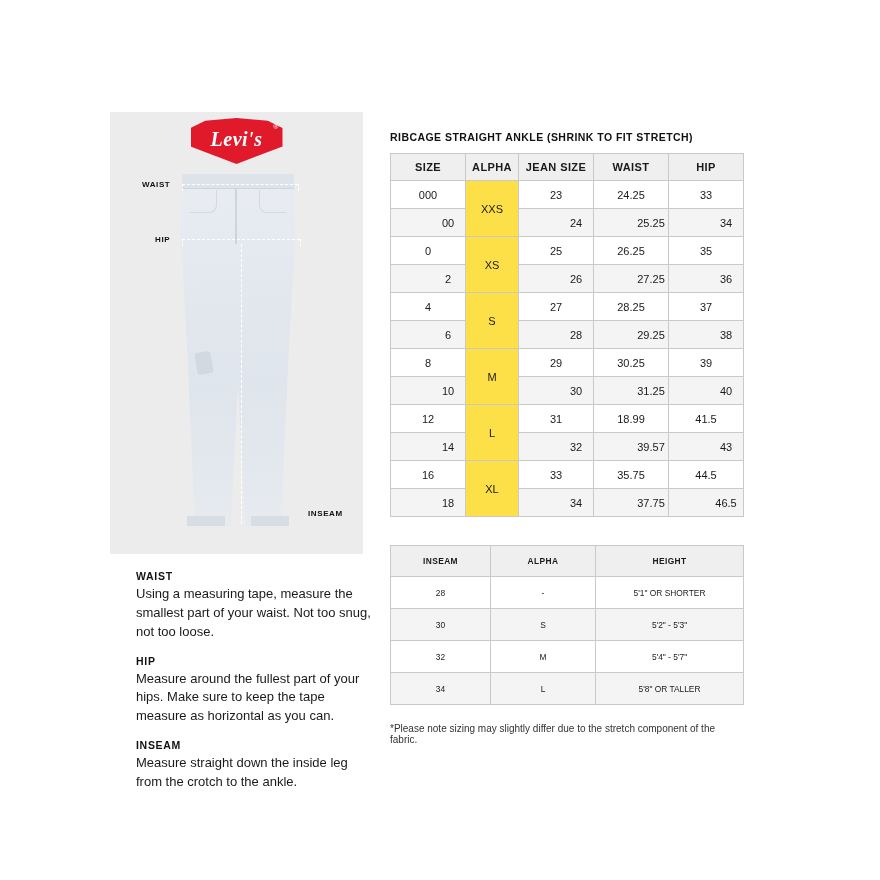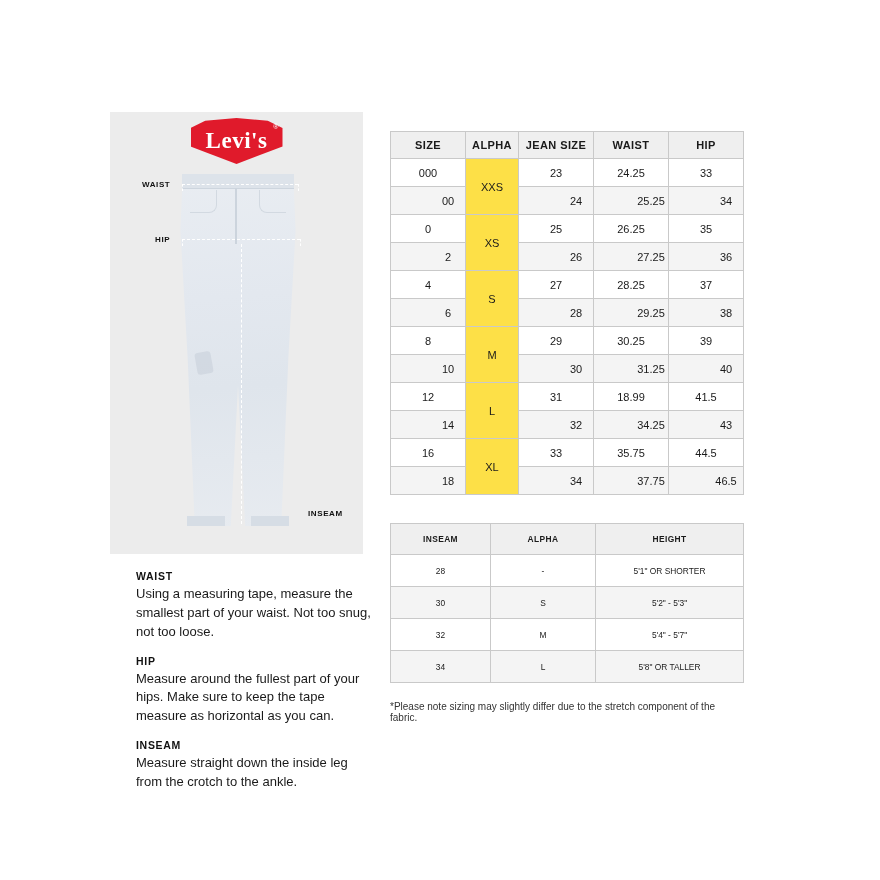--- a/index.html
+++ b/index.html
@@ -52,22 +52,23 @@
     background: #e01a2b;
     clip-path: polygon(0% 22%, 16% 6%, 50% 0%, 84% 6%, 100% 22%, 100% 62%, 50% 100%, 0% 62%);
   }
   .levis-logo .wordmark {
     position: absolute;
     left: 0; top: 10px;
     width: 92px;
     text-align: center;
     color: #ffffff;
     font-family: "Liberation Serif", serif;
-    font-weight: bold;
-    font-size: 23px;
+    font-style: italic;
+    font-weight: bold;
+    font-size: 20px;
     letter-spacing: 0.5px;
   }
   .levis-logo .reg {
     position: absolute;
     right: 4px;
     top: 5px;
     color: #ffffff;
     font-size: 7px;
   }
 
@@ -305,20 +306,21 @@
       <p class="guide-p">Measure around the fullest part of your hips. Make sure to keep the tape measure as horizontal as you can.</p>
     </div>
     <div>
       <p class="guide-h">INSEAM</p>
       <p class="guide-p">Measure straight down the inside leg from the crotch to the ankle.</p>
     </div>
   </div>
 
   <div class="right-col">
 
+    <h2 class="section-title">RIBCAGE STRAIGHT ANKLE (SHRINK TO FIT STRETCH)</h2>
 
     <table class="size-table">
       <colgroup>
         <col style="width:75px">
         <col style="width:53px">
         <col style="width:75px">
         <col style="width:75px">
         <col style="width:75px">
       </colgroup>
       <thead>
@@ -390,21 +392,21 @@
         <tr>
           <td>12</td>
           <td class="alpha" rowspan="2">L</td>
           <td>31</td>
           <td>18.99</td>
           <td>41.5</td>
         </tr>
         <tr class="alt">
           <td>14</td>
           <td>32</td>
-          <td>34.25</td>
+          <td>39.57</td>
           <td>43</td>
         </tr>
 
         <tr>
           <td>16</td>
           <td class="alpha" rowspan="2">XL</td>
           <td>33</td>
           <td>35.75</td>
           <td>44.5</td>
         </tr>

